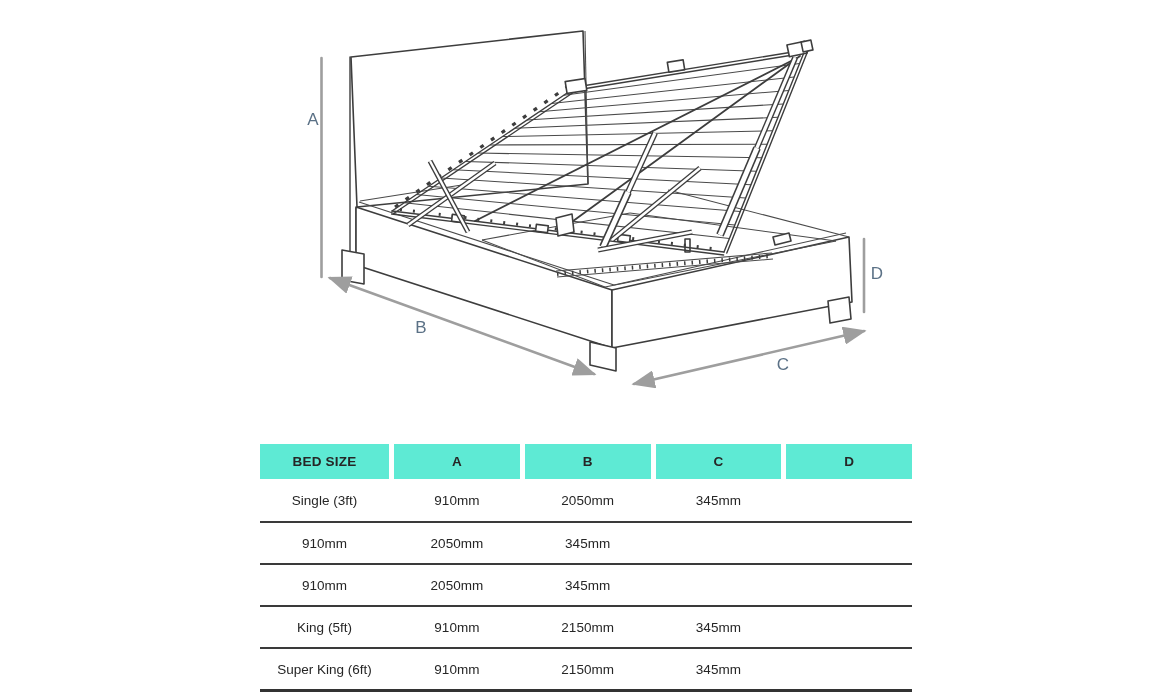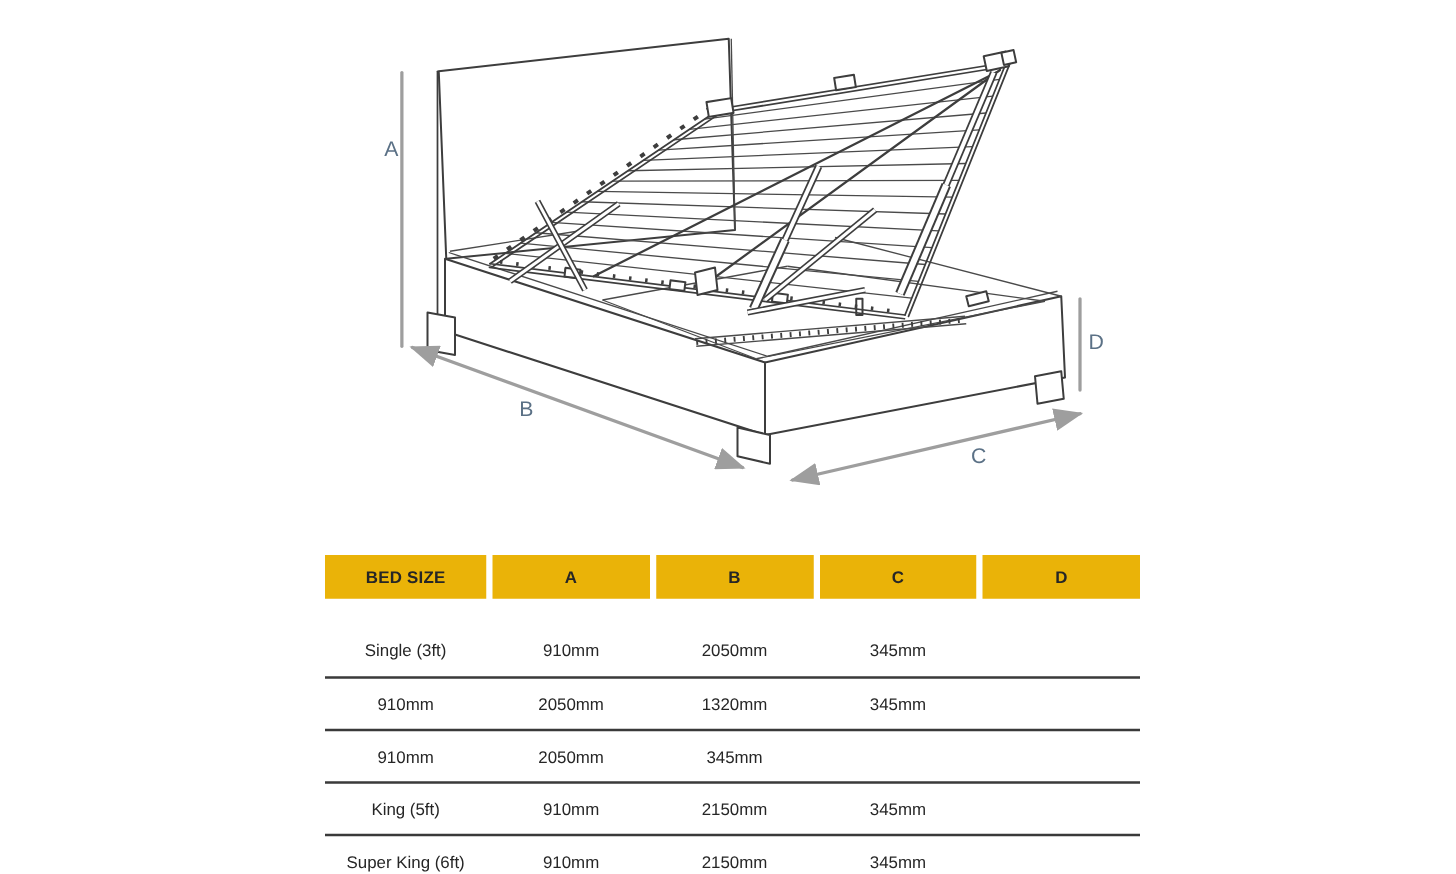--- a/index.html
+++ b/index.html
@@ -4,24 +4,24 @@
 <style>
   html,body{margin:0;padding:0;background:#fff;}
   body{width:1165px;height:699px;position:relative;overflow:hidden;
        font-family:"Liberation Sans","DejaVu Sans",sans-serif;color:#262626;}
   .stage{position:absolute;left:0;top:0;width:1165px;height:699px;}
   svg text{font-family:"Liberation Sans","DejaVu Sans",sans-serif;}
 
   
   .size-table{position:absolute;left:260px;top:444px;width:652px;font-size:13.5px;}
   .tgrid{display:grid;grid-template-columns:129px 1fr 1fr 1fr 1fr;column-gap:5px;}
-  .thead .hcell{background:#eab308;height:35px;display:flex;align-items:center;justify-content:center;
+  .thead .hcell{background:#5eead4;height:35px;display:flex;align-items:center;justify-content:center;
         font-weight:bold;letter-spacing:.2px;}
   .trow{height:40px;border-bottom:2px solid #3a3a3a;}
-  .trow.first{height:42px;margin-top:20px;}
+  .trow.first{height:42px;}
   .trow.last{border-bottom:3px solid #333;}
   .trow .cell{display:flex;align-items:center;justify-content:center;height:100%;}
 
   .stroke{stroke:#3d3d3d;fill:none;stroke-width:1.4;stroke-linejoin:round;stroke-linecap:round;}
   .fillw{fill:#ffffff;stroke:#3d3d3d;stroke-width:1.6;stroke-linejoin:round;}
   .thin{stroke:#4a4a4a;stroke-width:1.05;fill:none;}
   .dim{stroke:#9e9e9e;stroke-width:2.6;fill:none;stroke-linecap:round;}
   .dimlabel{fill:#5b7186;font-size:17px;font-weight:500;}
 </style>
 </head>
@@ -163,21 +163,20 @@
 
     <div class="tgrid trow first">
       <div class="cell">Single (3ft)</div>
       <div class="cell">910mm</div>
       <div class="cell">2050mm</div>
       <div class="cell">345mm</div>
     </div>
     <div class="tgrid trow">
       <div class="cell">910mm</div>
       <div class="cell">2050mm</div>
-      <div class="cell">1320mm</div>
       <div class="cell">345mm</div>
     </div>
     <div class="tgrid trow">
       <div class="cell">910mm</div>
       <div class="cell">2050mm</div>
       <div class="cell">345mm</div>
     </div>
     <div class="tgrid trow">
       <div class="cell">King (5ft)</div>
       <div class="cell">910mm</div>

